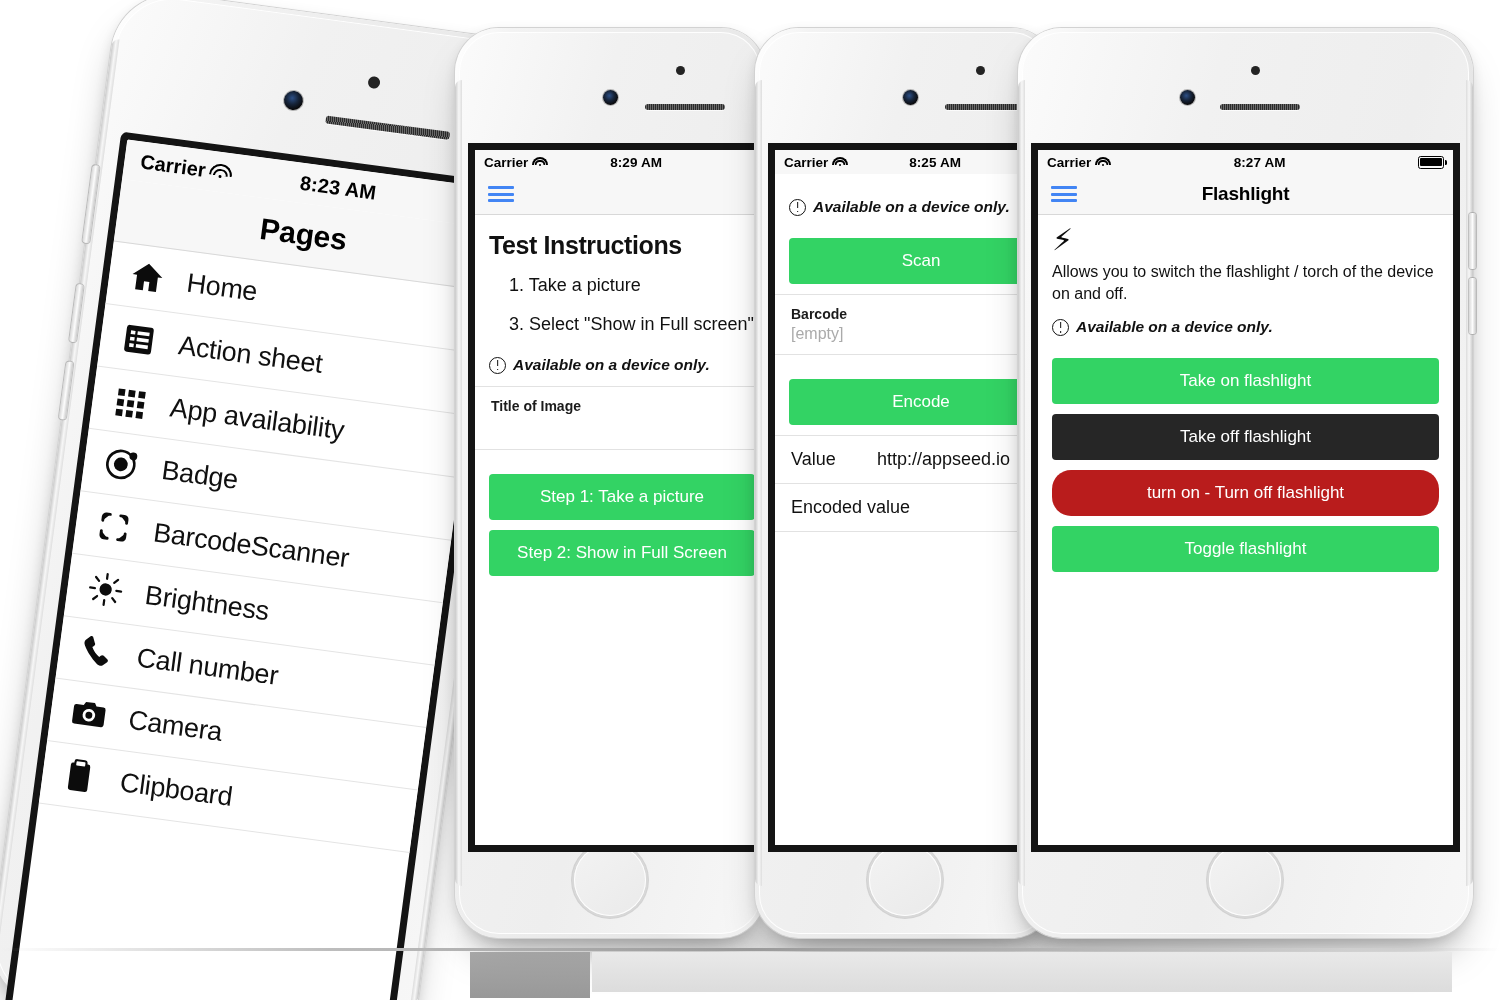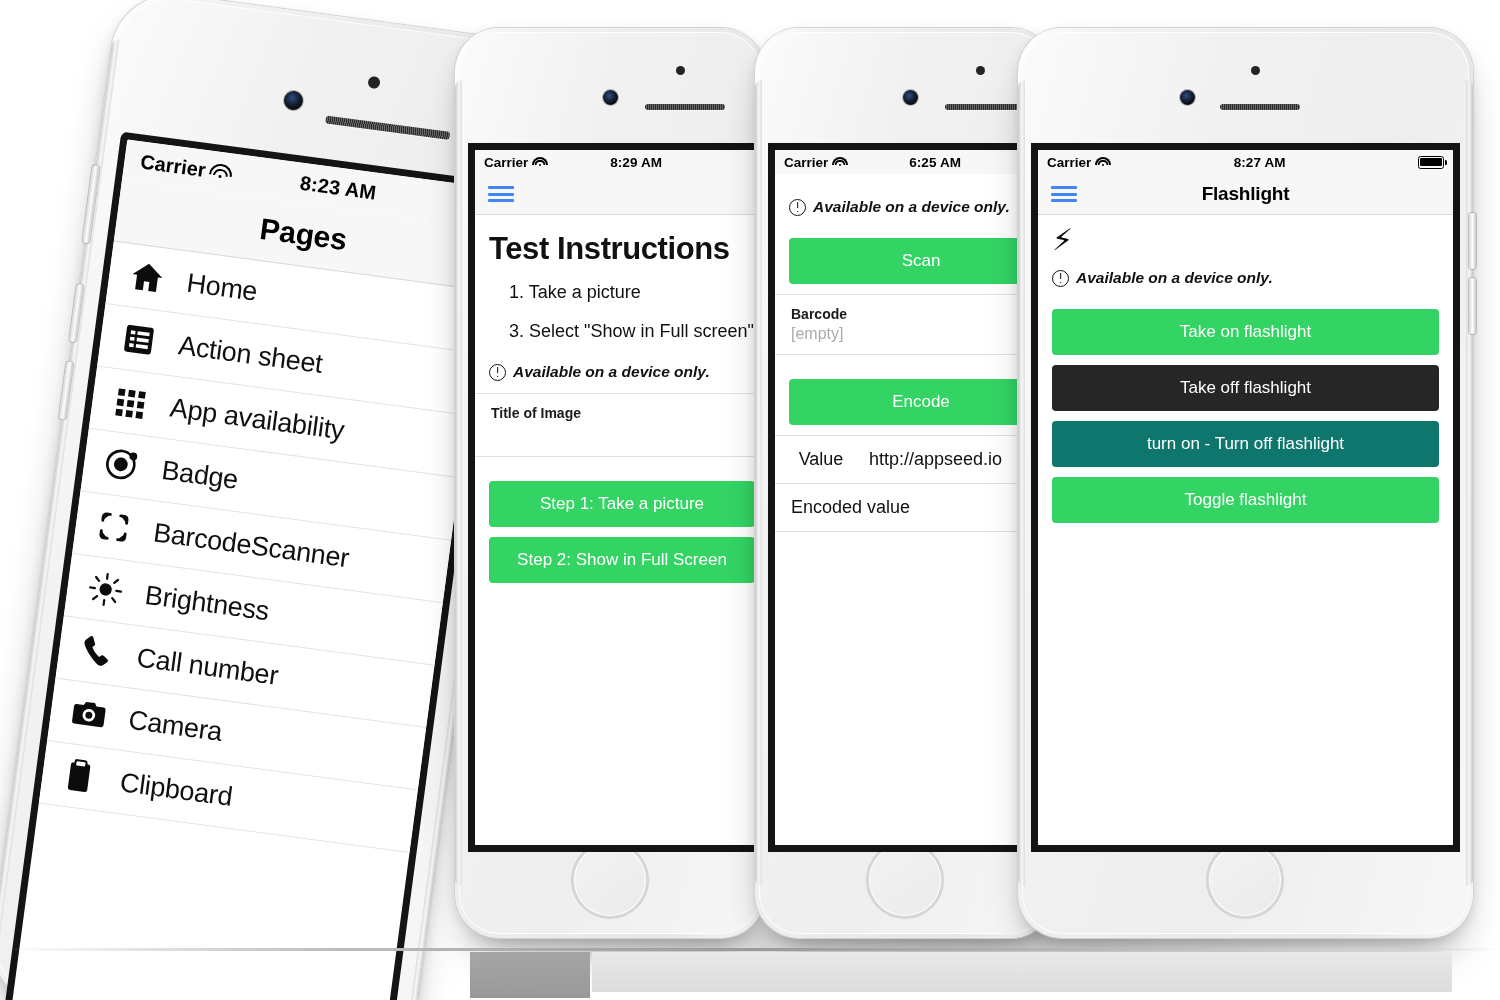--- a/index.html
+++ b/index.html
@@ -63,44 +63,44 @@
 
   .navbar{height:40px;display:flex;align-items:center;position:relative;
     background:#f7f7f7;border-bottom:1px solid #d8d8d8;}
   .hamburger{position:absolute;left:13px;top:50%;transform:translateY(-50%);
     width:26px;height:16px;display:flex;flex-direction:column;justify-content:space-between;cursor:pointer;}
   .hamburger span{display:block;height:3px;background:#4285f4;border-radius:1px;}
   .navtitle{flex:1;text-align:center;font-size:19px;font-weight:bold;color:#000;letter-spacing:-.2px;}
 
   .content{padding:0;background:#fff;}
 
-  .sectionH{font-size:31px;font-weight:bold;color:#111;padding:16px 14px 6px;letter-spacing:-.4px;}
+  .sectionH{font-size:25px;font-weight:bold;color:#111;padding:16px 14px 6px;letter-spacing:-.4px;}
   .stepline{font-size:18px;color:#111;padding:9px 14px 9px 34px;white-space:nowrap;}
 
   .notice{display:flex;align-items:center;gap:7px;padding:12px 14px;font-size:15.5px;
     font-style:italic;font-weight:bold;color:#111;white-space:nowrap;}
   .excl{flex:none;width:15px;height:15px;border:1.6px solid #111;border-radius:50%;
     position:relative;}
   .excl::after{content:"";position:absolute;left:50%;top:2.4px;width:1.7px;height:6px;
     background:#111;transform:translateX(-50%);}
   .excl::before{content:"";position:absolute;left:50%;bottom:2.2px;width:1.7px;height:1.7px;
     background:#111;transform:translateX(-50%);}
 
   .btn{display:block;width:calc(100% - 28px);margin:10px 14px;padding:13px 10px;border:none;
     border-radius:4px;font-size:17px;color:#fff;text-align:center;cursor:pointer;
     font-family:inherit;white-space:nowrap;overflow:hidden;}
   .btn.green{background:#33d364;}
   .btn.dark{background:#262626;}
-  .btn.blue{background:#0f766e;}
+  .btn.blue{background:#b91c1c;border-radius:19px;}
 
   .rowsep{border-top:1px solid #e2e2e2;}
   .field{padding:11px 16px;}
   .field .lbl{font-size:14px;font-weight:bold;color:#1b1b1b;}
   .field .val{font-size:16px;color:#aaaaaa;margin-top:3px;}
-  .kv{display:flex;align-items:baseline;gap:18px;padding:13px 16px;font-size:18px;color:#111;white-space:nowrap;text-align:center;}
+  .kv{display:flex;align-items:baseline;gap:26px;padding:13px 16px;font-size:18px;color:#111;white-space:nowrap;}
   .kv .k{min-width:60px;}
   .kv .v{color:#111;}
 
   .para{font-size:16px;color:#111;line-height:1.35;padding:4px 14px 2px;}
   .bolt{padding:10px 14px 2px;font-size:30px;line-height:1;color:#0c0c0c;}
 
   
   #p1wrap{position:absolute;left:-10px;top:-8px;width:520px;height:1090px;
     transform:rotate(7.6deg);transform-origin:38% 62%;}
   #p1{left:40px;top:10px;width:430px;height:1020px;border-radius:62px;}
@@ -358,21 +358,21 @@
     <div class="screen">
       <div class="statusbar">
         <div class="sb-left">
           <span>Carrier</span>
           <span class="wifi">
               <i class="a"></i>
               <i class="b"></i>
               <i class="c"></i>
             </span>
         </div>
-        <div class="sb-mid">6:25 AM</div>
+        <div class="sb-mid">8:25 AM</div>
         <div class="sb-right"></div>
       </div>
       <div class="content">
         <div style="height:12px"></div>
         <div class="notice">
           <span class="excl"></span>
           <span>Available on a device only.</span>
         </div>
         <button class="btn green">Scan</button>
         <div class="rowsep"></div>
@@ -429,20 +429,21 @@
       <div class="navbar">
         <div class="hamburger">
             <span></span>
             <span></span>
             <span></span>
           </div>
         <div class="navtitle">Flashlight</div>
       </div>
       <div class="content">
         <div class="bolt">⚡︎</div>
+        <div class="para">Allows you to switch the flashlight / torch of the device on and off.</div>
         <div class="notice">
           <span class="excl"></span>
           <span>Available on a device only.</span>
         </div>
         <button class="btn green">Take on flashlight</button>
         <button class="btn dark">Take off flashlight</button>
         <button class="btn blue">turn on - Turn off flashlight</button>
         <button class="btn green">Toggle flashlight</button>
       </div>
     </div>

